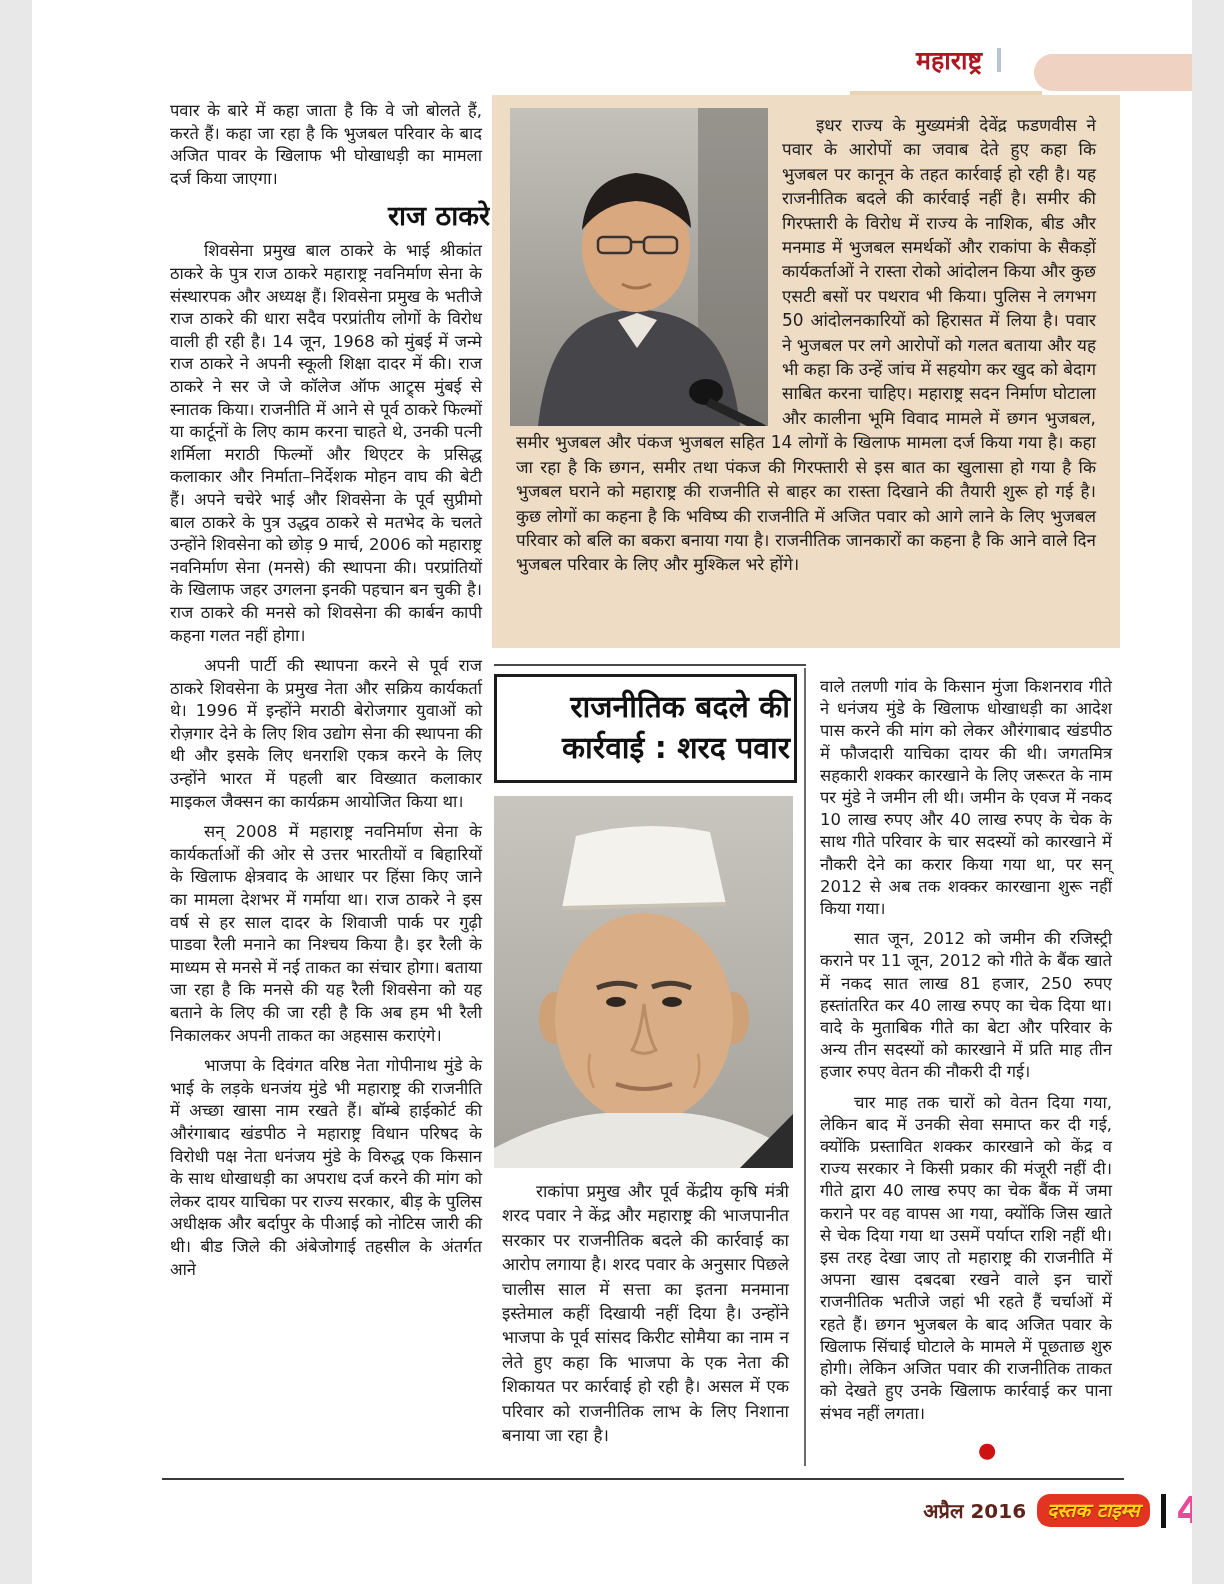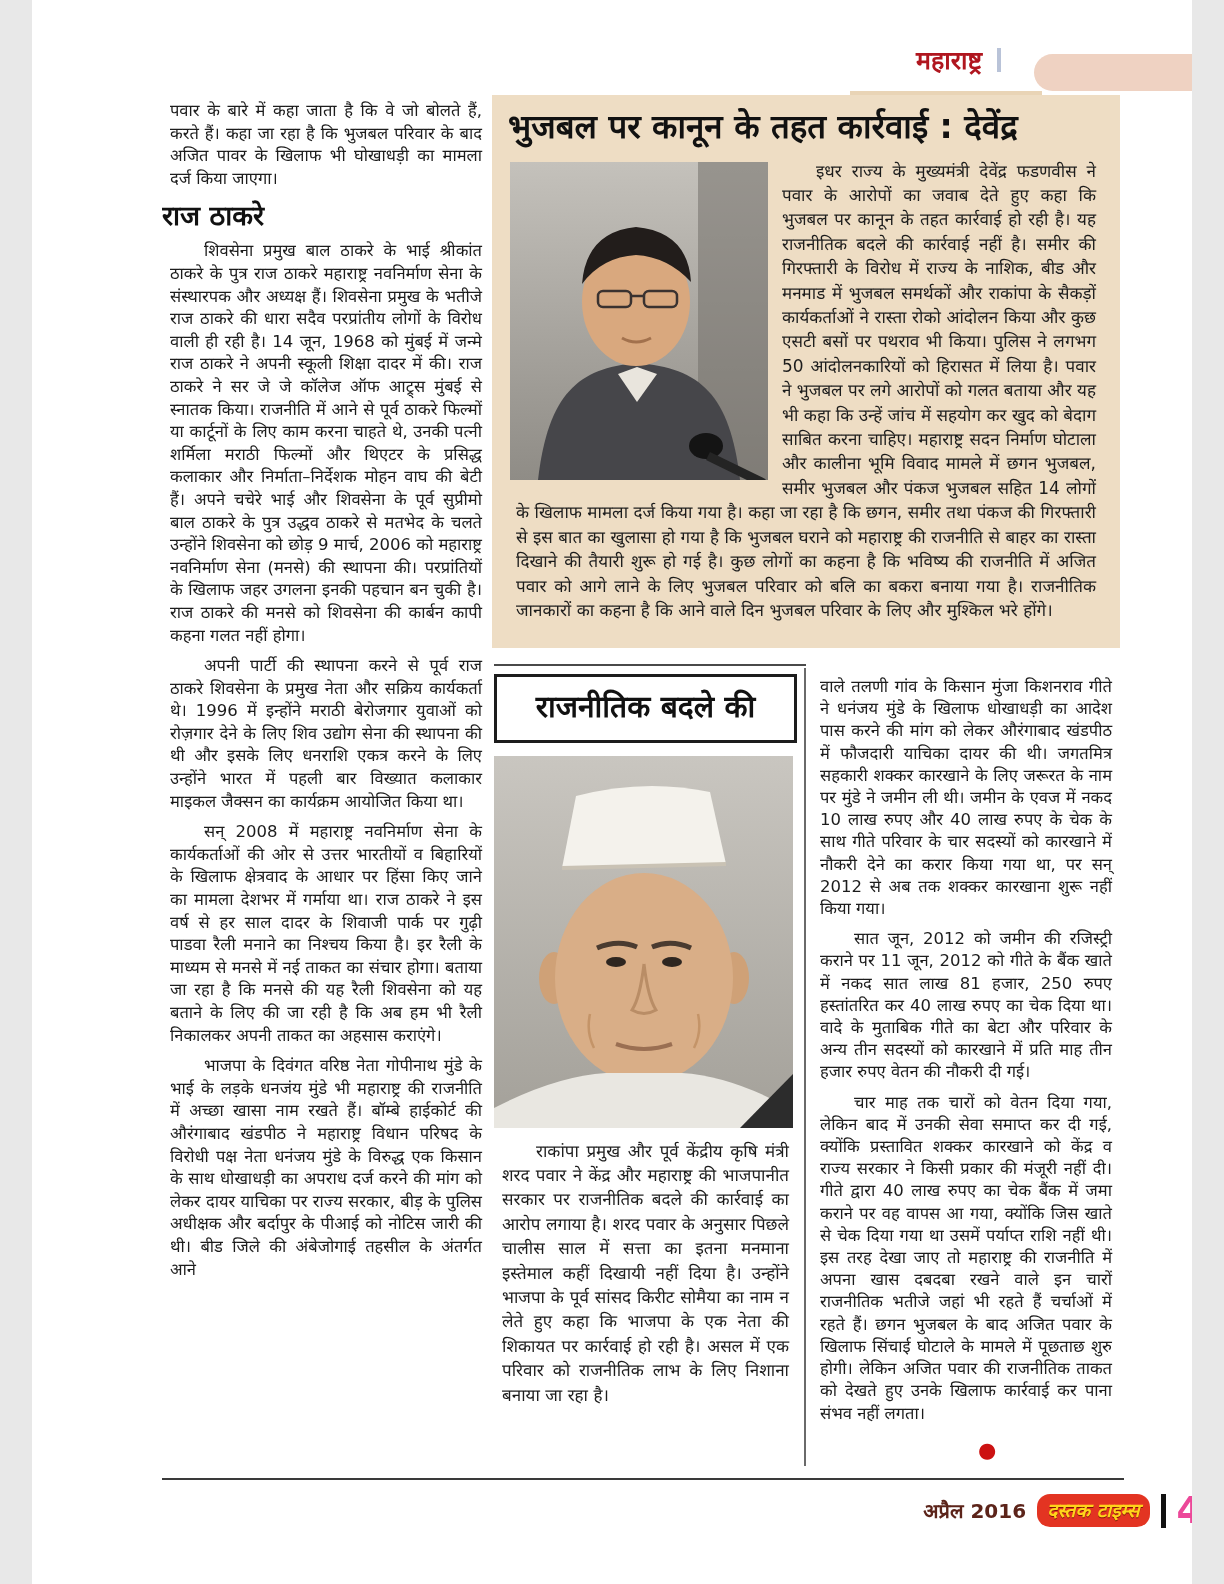--- a/index.html
+++ b/index.html
@@ -14,21 +14,21 @@
     position:absolute;top:42px;left:820px;width:130px;text-align:right;
     font-size:25px;font-weight:700;color:#b0161f;
   }
   .header-divider{position:absolute;top:48px;left:965px;width:4px;height:24px;background:#b9c3d8;}
   .header-pill{position:absolute;top:54px;left:1002px;width:184px;height:37px;border-radius:19px;background:#efd2c2;}
   .header-strip{position:absolute;top:91px;left:818px;width:192px;height:12px;background:#e9d4b6;}
 
   
   p.body{font-size:16.5px;line-height:22.6px;text-align:justify;margin:8px;}
   p.indent{text-indent:34px;}
-  h2.subhead{font-size:27px;line-height:1.15;font-weight:700;margin:10px 0 9px;color:#111;}
+  h2.subhead{font-size:27px;line-height:1.15;font-weight:700;margin:10px 0 9px;color:#111;text-align:right;}
 
   
   .col-left{position:absolute;left:130px;top:92px;width:328px;height:1382px;overflow:hidden;}
   .col-left p{margin-bottom:2px;}
 
   
   .lead-box{
     position:absolute;left:460px;top:95px;width:628px;height:553px;
     background:#eeddc4;box-sizing:border-box;padding:10px 16px 8px;overflow:hidden;
   }
@@ -38,21 +38,21 @@
 
   
   .rule-under-box{position:absolute;left:462px;top:664px;width:312px;height:2px;background:#4a4a4a;}
   .v-rule{position:absolute;left:772px;top:668px;width:2px;height:798px;background:#6a6a6a;}
   .footer-rule{position:absolute;left:130px;top:1478px;width:962px;height:2px;background:#3a3a3a;}
 
   
   .col-mid{position:absolute;left:462px;top:674px;width:303px;overflow:hidden;}
   .pawar-title{
     border:3px solid #1c1c1c;box-sizing:border-box;
-    padding:10px 4px 12px;text-align:center;
+    padding:10px 4px 12px;text-align:right;
     font-size:30px;font-weight:700;line-height:1.35;color:#111;
   }
   .photo-pawar{width:299px;height:372px;margin:13px 0 11px;overflow:hidden;}
   .col-mid p.body{font-size:17px;line-height:24.4px;}
 
   
   .col-right{position:absolute;left:780px;top:668px;width:308px;height:808px;overflow:hidden;}
   .col-right p.body{font-size:16.5px;line-height:22.2px;margin-bottom:1px;}
   .end-dot{position:absolute;left:946px;top:1440px;color:#cc1212;font-size:21px;line-height:1;}
 
@@ -83,21 +83,20 @@
   <section class="col-left">
     <p class="body">पवार के बारे में कहा जाता है कि वे जो बोलते हैं, करते हैं। कहा जा रहा है कि भुजबल परिवार के बाद अजित पावर के खिलाफ भी घोखाधड़ी का मामला दर्ज किया जाएगा।</p>
     <h2 class="subhead">राज ठाकरे</h2>
     <p class="body indent">शिवसेना प्रमुख बाल ठाकरे के भाई श्रीकांत ठाकरे के पुत्र राज ठाकरे महाराष्ट्र नवनिर्माण सेना के संस्थारपक और अध्यक्ष हैं। शिवसेना प्रमुख के भतीजे राज ठाकरे की धारा सदैव परप्रांतीय लोगों के विरोध वाली ही रही है। 14 जून, 1968 को मुंबई में जन्मे राज ठाकरे ने अपनी स्कूली शिक्षा दादर में की। राज ठाकरे ने सर जे जे कॉलेज ऑफ आट्र्स मुंबई से स्नातक किया। राजनीति में आने से पूर्व ठाकरे फिल्मों या कार्टूनों के लिए काम करना चाहते थे, उनकी पत्नी शर्मिला मराठी फिल्मों और थिएटर के प्रसिद्ध कलाकार और निर्माता–निर्देशक मोहन वाघ की बेटी हैं। अपने चचेरे भाई और शिवसेना के पूर्व सुप्रीमो बाल ठाकरे के पुत्र उद्धव ठाकरे से मतभेद के चलते उन्होंने शिवसेना को छोड़ 9 मार्च, 2006 को महाराष्ट्र नवनिर्माण सेना (मनसे) की स्थापना की। परप्रांतियों के खिलाफ जहर उगलना इनकी पहचान बन चुकी है। राज ठाकरे की मनसे को शिवसेना की कार्बन कापी कहना गलत नहीं होगा।</p>
     <p class="body indent">अपनी पार्टी की स्थापना करने से पूर्व राज ठाकरे शिवसेना के प्रमुख नेता और सक्रिय कार्यकर्ता थे। 1996 में इन्होंने मराठी बेरोजगार युवाओं को रोज़गार देने के लिए शिव उद्योग सेना की स्थापना की थी और इसके लिए धनराशि एकत्र करने के लिए उन्होंने भारत में पहली बार विख्यात कलाकार माइकल जैक्सन का कार्यक्रम आयोजित किया था।</p>
     <p class="body indent">सन् 2008 में महाराष्ट्र नवनिर्माण सेना के कार्यकर्ताओं की ओर से उत्तर भारतीयों व बिहारियों के खिलाफ क्षेत्रवाद के आधार पर हिंसा किए जाने का मामला देशभर में गर्माया था। राज ठाकरे ने इस वर्ष से हर साल दादर के शिवाजी पार्क पर गुढ़ी पाडवा रैली मनाने का निश्चय किया है। इर रैली के माध्यम से मनसे में नई ताकत का संचार होगा। बताया जा रहा है कि मनसे की यह रैली शिवसेना को यह बताने के लिए की जा रही है कि अब हम भी रैली निकालकर अपनी ताकत का अहसास कराएंगे।</p>
     <p class="body indent">भाजपा के दिवंगत वरिष्ठ नेता गोपीनाथ मुंडे के भाई के लड़के धनजंय मुंडे भी महाराष्ट्र की राजनीति में अच्छा खासा नाम रखते हैं। बॉम्बे हाईकोर्ट की औरंगाबाद खंडपीठ ने महाराष्ट्र विधान परिषद के विरोधी पक्ष नेता धनंजय मुंडे के विरुद्ध एक किसान के साथ धोखाधड़ी का अपराध दर्ज करने की मांग को लेकर दायर याचिका पर राज्य सरकार, बीड़ के पुलिस अधीक्षक और बर्दापुर के पीआई को नोटिस जारी की थी। बीड जिले की अंबेजोगाई तहसील के अंतर्गत आने</p>
   </section>
 
   <section class="lead-box">
-    <h1>भुजबल पर कानून के तहत कार्रवाई : देवेंद्र</h1>
     <div class="photo-fadnavis">
       <svg width="258" height="318" viewBox="0 0 258 318" xmlns="http://www.w3.org/2000/svg">
         <defs>
           <linearGradient id="fadbg" x1="0" y1="0" x2="0" y2="1">
             <stop offset="0" stop-color="#c4c1bb"></stop>
               <stop offset="1" stop-color="#8f8c86"></stop>
           </linearGradient>
         </defs>
         <rect width="258" height="318" fill="url(#fadbg)"></rect>
         <rect x="188" width="70" height="318" fill="#726f6a" opacity="0.55"></rect>
@@ -115,20 +114,21 @@
     </div>
     <p class="body indent">इधर राज्य के मुख्यमंत्री देवेंद्र फडणवीस ने पवार के आरोपों का जवाब देते हुए कहा कि भुजबल पर कानून के तहत कार्रवाई हो रही है। यह राजनीतिक बदले की कार्रवाई नहीं है। समीर की गिरफ्तारी के विरोध में राज्य के नाशिक, बीड और मनमाड में भुजबल समर्थकों और राकांपा के सैकड़ों कार्यकर्ताओं ने रास्ता रोको आंदोलन किया और कुछ एसटी बसों पर पथराव भी किया। पुलिस ने लगभग 50 आंदोलनकारियों को हिरासत में लिया है। पवार ने भुजबल पर लगे आरोपों को गलत बताया और यह भी कहा कि उन्हें जांच में सहयोग कर खुद को बेदाग साबित करना चाहिए। महाराष्ट्र सदन निर्माण घोटाला और कालीना भूमि विवाद मामले में छगन भुजबल, समीर भुजबल और पंकज भुजबल सहित 14 लोगों के खिलाफ मामला दर्ज किया गया है। कहा जा रहा है कि छगन, समीर तथा पंकज की गिरफ्तारी से इस बात का खुलासा हो गया है कि भुजबल घराने को महाराष्ट्र की राजनीति से बाहर का रास्ता दिखाने की तैयारी शुरू हो गई है। कुछ लोगों का कहना है कि भविष्य की राजनीति में अजित पवार को आगे लाने के लिए भुजबल परिवार को बलि का बकरा बनाया गया है। राजनीतिक जानकारों का कहना है कि आने वाले दिन भुजबल परिवार के लिए और मुश्किल भरे होंगे।</p>
   </section>
 
   <div class="rule-under-box"></div>
   <div class="v-rule"></div>
 
   <section class="col-mid">
     <div class="pawar-title">
       <div>राजनीतिक बदले की</div>
+      <div>कार्रवाई : शरद पवार</div>
     </div>
     <div class="photo-pawar">
       <svg width="299" height="372" viewBox="0 0 299 372" xmlns="http://www.w3.org/2000/svg">
         <defs>
           <linearGradient id="pawbg" x1="0" y1="0" x2="0" y2="1">
             <stop offset="0" stop-color="#c9c6c0"></stop>
               <stop offset="1" stop-color="#a3a099"></stop>
           </linearGradient>
         </defs>
         <rect width="299" height="372" fill="url(#pawbg)"></rect>

